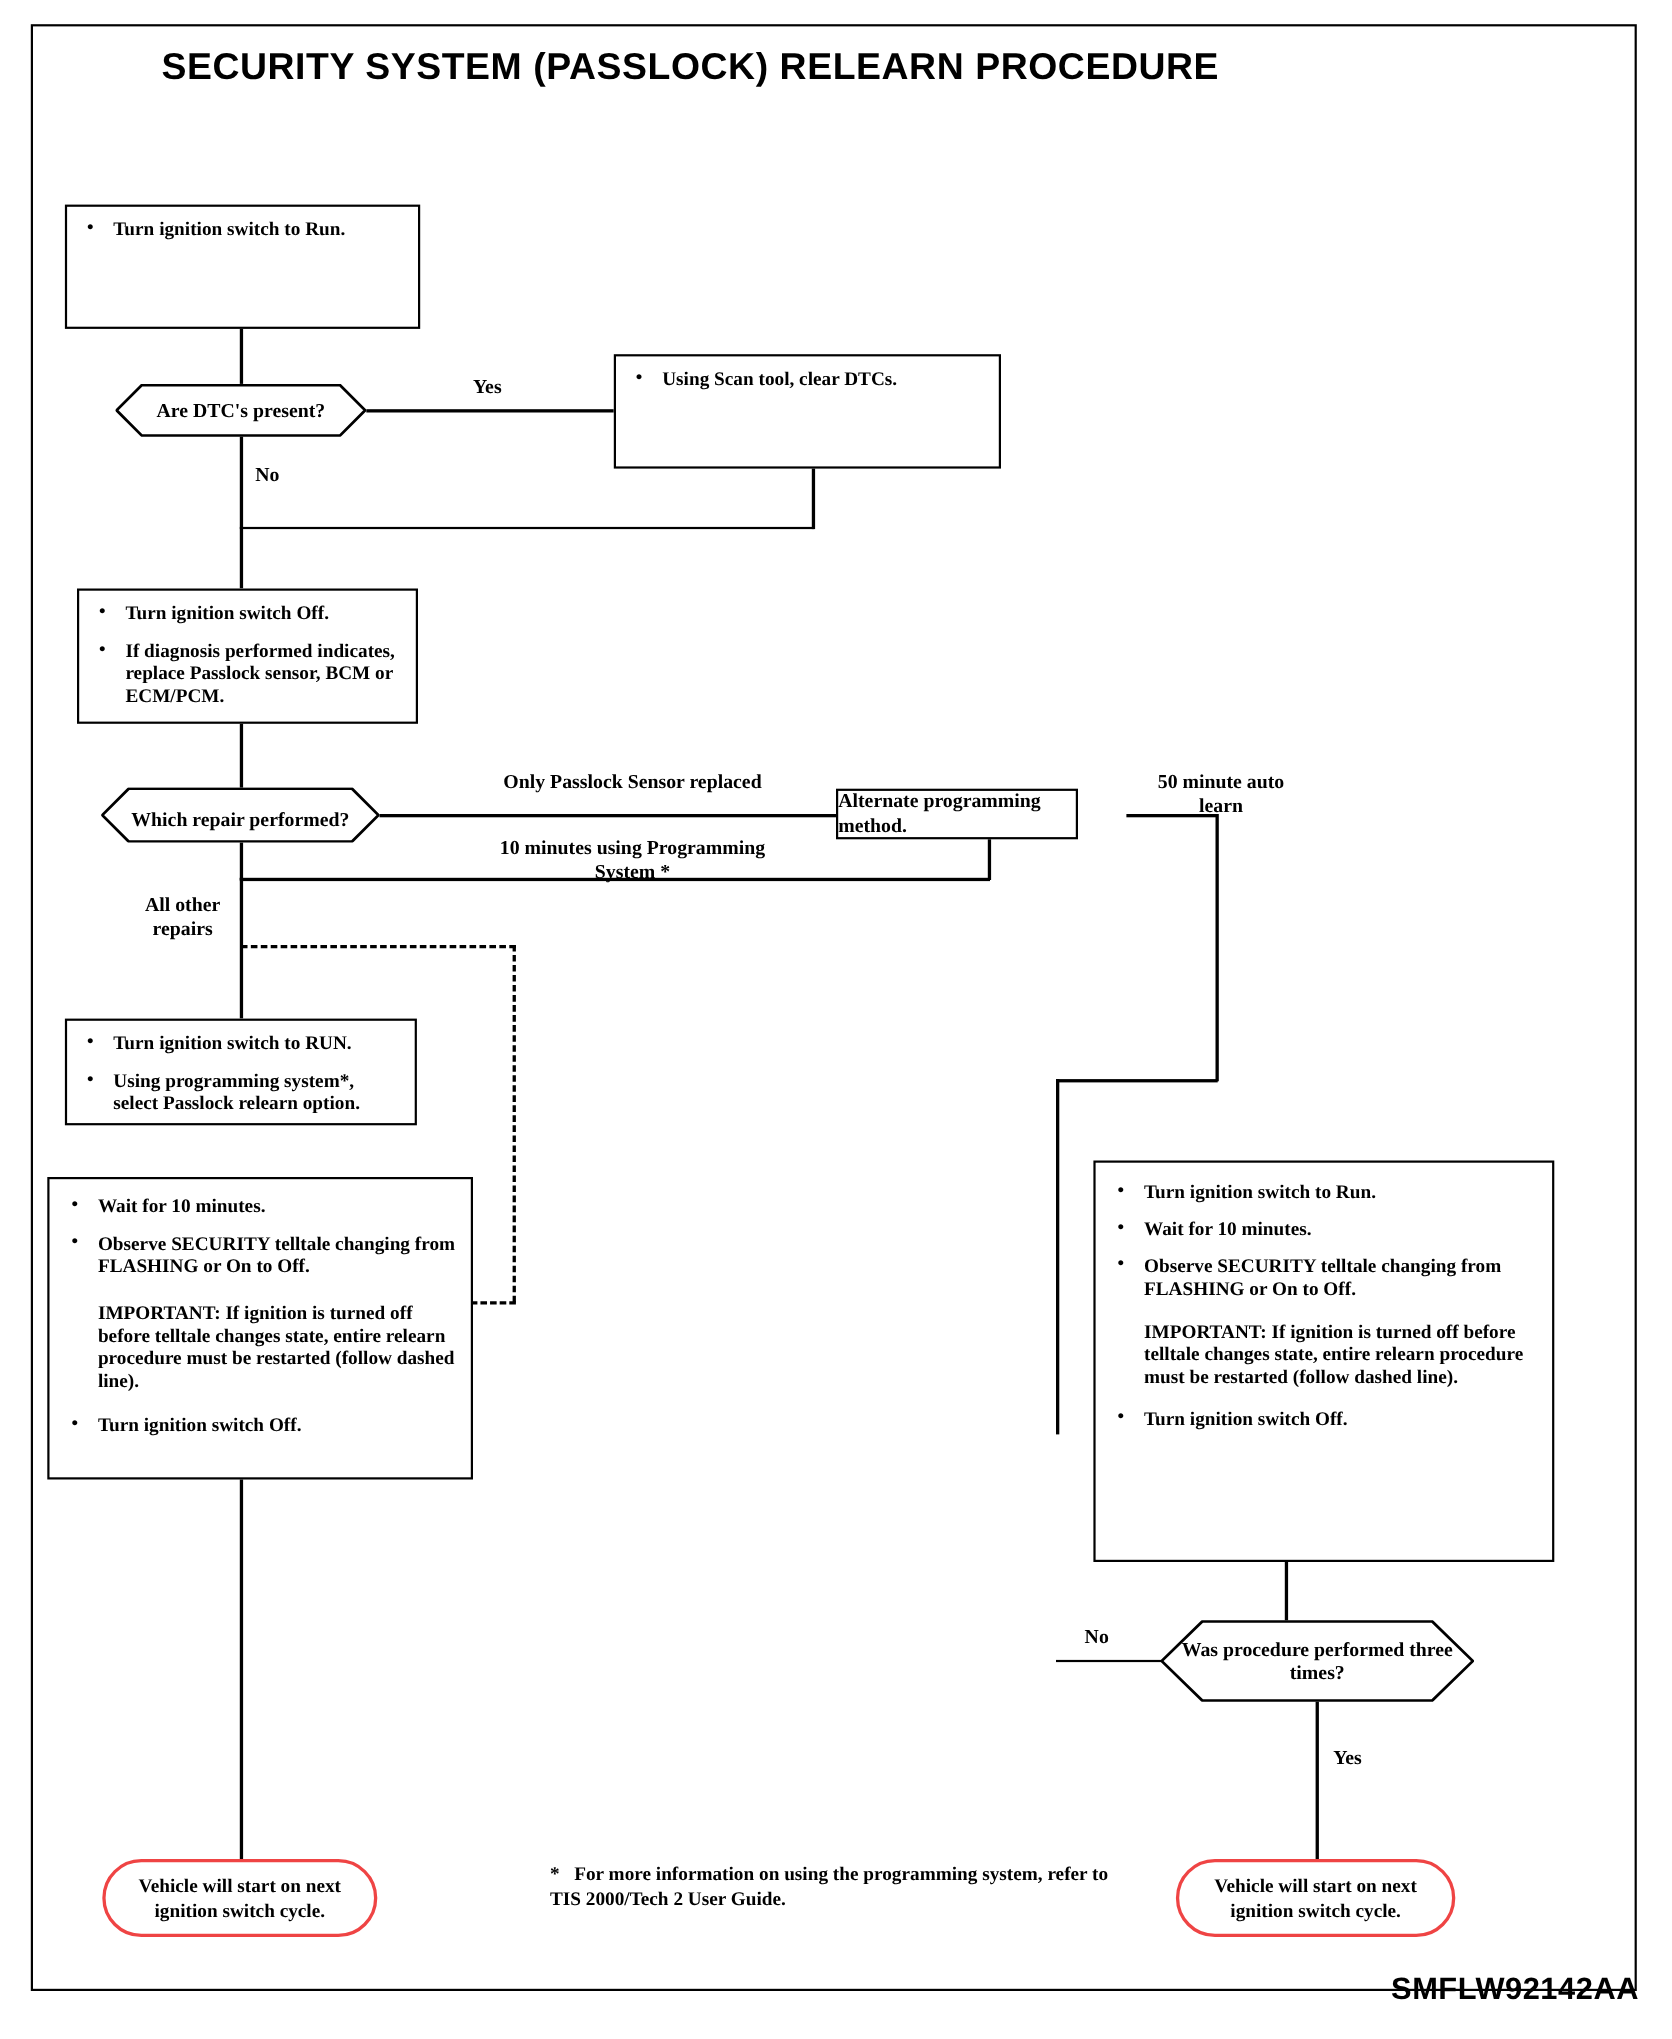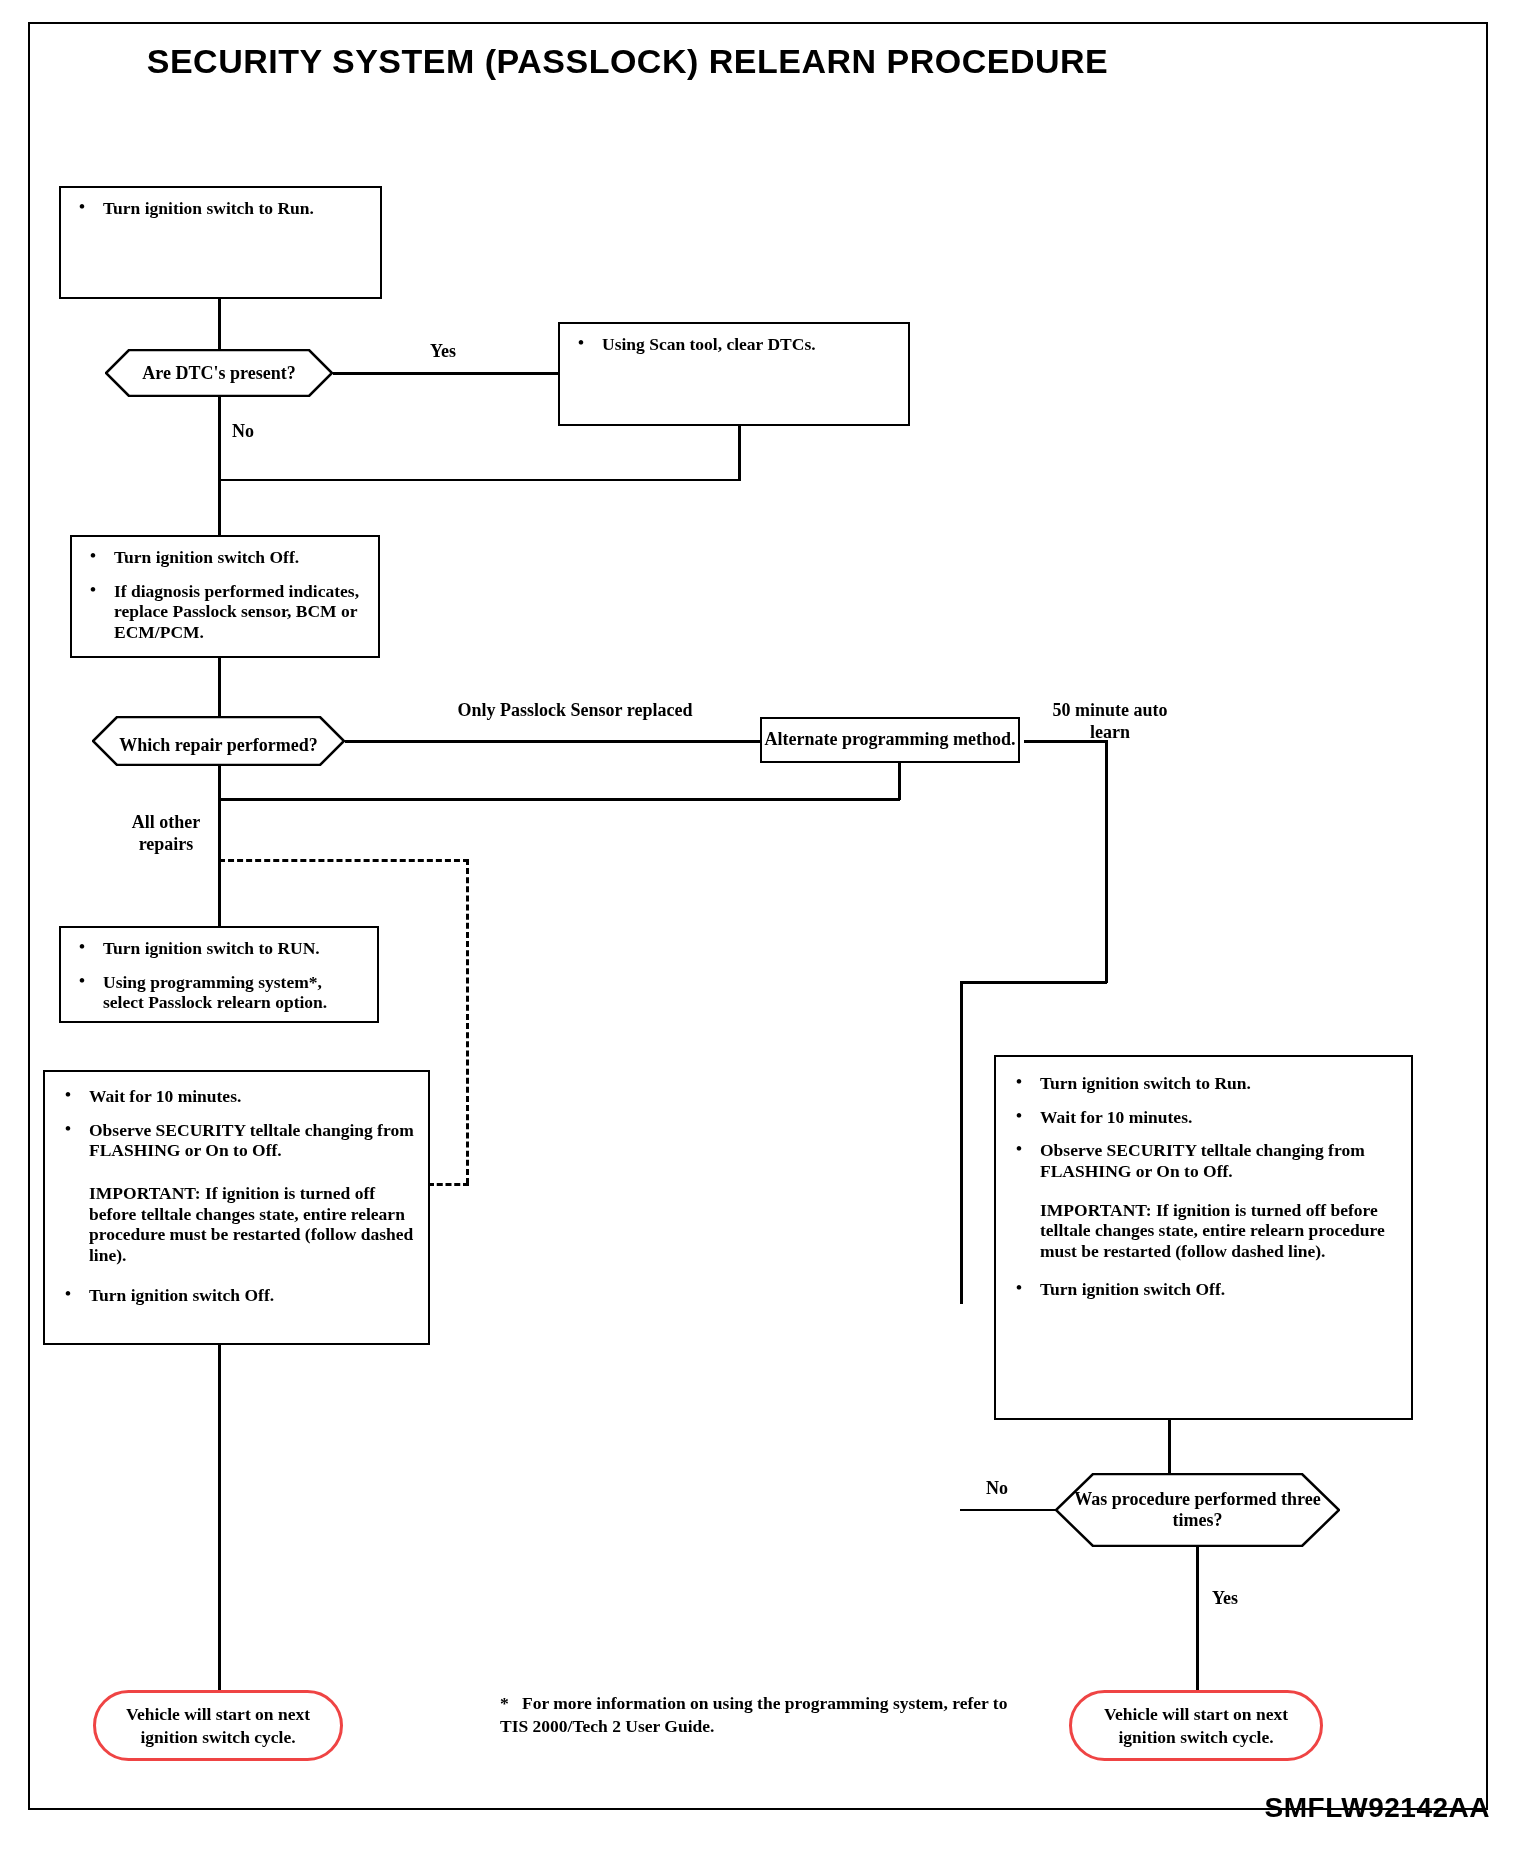--- a/index.html
+++ b/index.html
@@ -106,26 +106,27 @@
       <polygon points="25,1 228,1 252,25 228,49 25,49 1,25" fill="#ffffff" stroke="#000000" stroke-width="2.5"></polygon>
     </svg>
     <div class="hextext">
         <span>Which repair performed?</span>
       </div>
   </div>
 
   <div class="ln lnh" style="left:345px;top:740px;width:415px;"></div>
   <div class="lbl" style="left:450px;top:700px;width:250px;"><span>Only Passlock Sensor replaced</span></div>
 
-  <div class="box" style="left:760px;top:717px;width:260px;height:46px;display:flex;align-items:center;justify-content:center;">
+  <div class="box" style="left:760px;top:717px;width:220px;height:46px;display:flex;align-items:center;justify-content:center;">
     <span class="plain">Alternate programming method.</span>
   </div>
 
   <div class="ln lnv" style="left:218px;top:766px;height:34px;"></div>
   <div class="ln lnh" style="left:218px;top:798px;width:682px;"></div>
+  <div class="lbl" style="left:430px;top:760px;width:290px;"><span>10 minutes using Programming System *</span></div>
 
   <div class="ln lnv" style="left:898px;top:763px;height:37px;"></div>
 
   <div class="ln lnh" style="left:1024px;top:740px;width:83px;"></div>
   <div class="ln lnv" style="left:1105px;top:740px;height:243px;"></div>
   <div class="lbl" style="left:1040px;top:700px;width:140px;"><span>50 minute auto learn</span></div>
 
   <div class="ln lnh" style="left:960px;top:981px;width:147px;"></div>
   <div class="ln lnv" style="left:960px;top:981px;height:323px;"></div>
 

